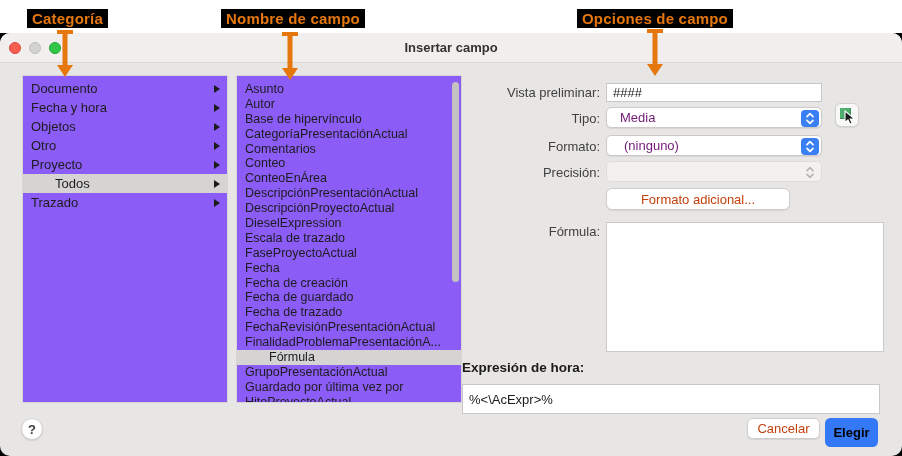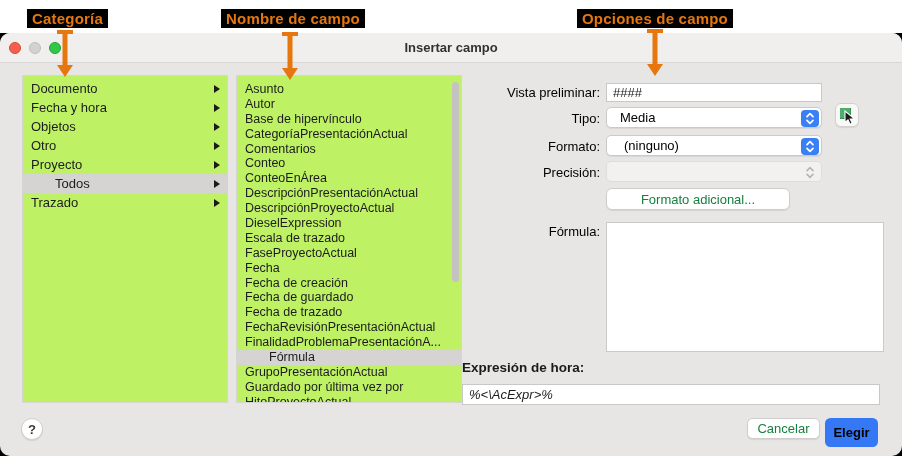--- a/index.html
+++ b/index.html
@@ -17,69 +17,69 @@
   .titlebar { position:absolute; left:0; top:0; width:100%; height:30px;
     background:#f0efed; border-bottom:1px solid #d9d8d6; }
   .tl { position:absolute; top:9px; width:12px; height:12px; border-radius:50%; }
   .tl.close { left:9px;  background:#f55f51; border:0.5px solid #e0443a; }
   .tl.mini  { left:29px; background:#d2d2d0; border:0.5px solid #bcbcba; }
   .tl.zoom  { left:49px; background:#31c748; border:0.5px solid #23a433; }
   .win-title { position:absolute; left:0; right:0; top:0; height:18px; line-height:30px;
     text-align:center; font-size:13px; font-weight:700; color:#333231; }
 
   
-  .list { position:absolute; top:42px; height:328px; background:#bef264;
+  .list { position:absolute; top:42px; height:328px; background:#8b5cf6;
     border:1px solid #d6d5d3; overflow:hidden; }
   .cat-list { left:22px; width:206px; padding-top:3px; }
   .field-list { left:236px; width:226px; padding-top:6px; }
   .cat-list .row { height:19px; display:flex; align-items:center;
     padding:0 7px 0 8px; font-size:13px; color:#1c1c1e; }
   .field-list .row { height:14.9px; line-height:14.9px; padding:0 10px 0 8px;
     font-size:12.5px; color:#1c1c1e; white-space:nowrap; overflow:hidden; }
   .row.selected { background:#d5d4d2;padding-left:32px; }
   .row-label { flex:1 1 auto; white-space:nowrap; overflow:hidden; }
   .disclosure { width:0; height:0; border-left:6px solid #1b1b1b;
     border-top:4px solid transparent; border-bottom:4px solid transparent; flex:0 0 auto; }
   .scroll-thumb { position:absolute; right:2px; top:6px; width:7px; height:200px;
     background:#c4c3c2; border-radius:4px; }
 
   
   .rlabel { position:absolute; left:440px; width:160px; text-align:right;
-    font-size:13px; color:#000000; }
+    font-size:13px; color:#404040; }
   .txtfield { position:absolute; background:#fff; border:1px solid #c9c8c6;
     font-size:13px; color:#1b1b1b; padding:0 6px; font-family:inherit; }
   .preview-field { left:606px; top:50px; width:216px; height:19px; }
 
   .popup { position:absolute; left:606px; width:216px; height:21px; background:#fff;
     border:1px solid #cbcac8; border-radius:5px; box-shadow:0 1px 1px rgba(0,0,0,0.07);
-    font-size:13px; color:#000000; display:flex; align-items:center; padding-left:13px; }
+    font-size:13px; color:#701a75; display:flex; align-items:center; padding-left:13px; }
   .popup .cap { position:absolute; right:2px; top:2px; width:18px; height:17px;
     border-radius:4px; background:#3b7ff5; display:flex; align-items:center; justify-content:center; }
   .popup.disabled { background:#f2f1f0; border-color:#dedddb; box-shadow:none; color:#9a9a98; }
   .popup.disabled .cap { background:transparent; }
   .popup-type { top:74px; } .popup-format { top:102px;padding-left:17px; } .popup-precision { top:128px; }
 
   .pick-btn { position:absolute; left:835px; top:70px; width:24px; height:24px;
     background:#f8f8f6; border:1px solid #d2d1cf; border-radius:6px;
     box-shadow:0 1px 1px rgba(0,0,0,0.08); }
   .pick-btn .swatch { position:absolute; left:4px; top:4px; width:11px; height:11px;
     background:#4fae6d; border-right:1.5px solid #3d8d56; border-bottom:1.5px solid #3d8d56; }
   .pick-btn svg { position:absolute; left:8px; top:6px; }
 
   .push-btn { position:absolute; background:#ffffff; border:1px solid #cecdcb;
-    border-radius:6px; box-shadow:0 1px 1px rgba(0,0,0,0.08); font-size:13px; color:#15803d;
+    border-radius:6px; box-shadow:0 1px 1px rgba(0,0,0,0.08); font-size:13px; color:#c2410c;
     display:flex; align-items:center; justify-content:center; font-family:inherit; }
   .addl-format { left:606px; top:155px; width:184px; height:22px; }
 
   .formula-area { position:absolute; left:606px; top:189px; width:278px; height:130px;
     background:#fff; border:1px solid #cbcac8; resize:none; font-family:inherit; font-size:13px; }
 
   .exp-label { position:absolute; left:462px; top:327px; font-size:13.5px;
     font-weight:700; color:#1a1a1a; }
-  .exp-field { left:462px; top:351px; width:418px; height:21px; font-size:13px;font-style:italic; }
+  .exp-field { left:462px; top:351px; width:418px; height:30px; font-size:13px; }
 
   .help-btn { position:absolute; left:21px; top:385px; width:22px; height:22px; border-radius:50%;
     background:#fff; border:1px solid #d2d1cf; box-shadow:0 1px 1px rgba(0,0,0,0.1);
     font-size:13px; font-weight:700; color:#3a3a3a; display:flex; align-items:center; justify-content:center; }
   .cancel-btn { left:747px; top:385px; width:73px; height:21px; border-radius:5.5px; }
   .choose-btn { position:absolute; left:825px; top:385px; width:53px; height:29px;
     border-radius:5.5px; background:#3478f6; border:none; color:#000000; font-size:13px;
     font-weight:600; display:flex; align-items:center; justify-content:center; font-family:inherit; }
 
   

